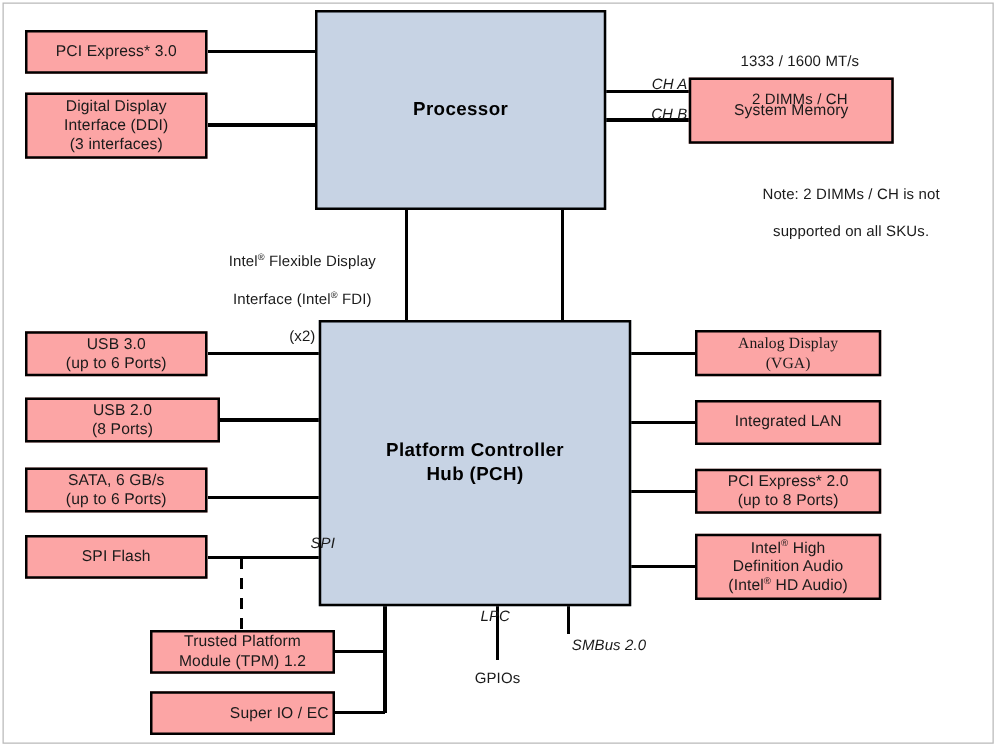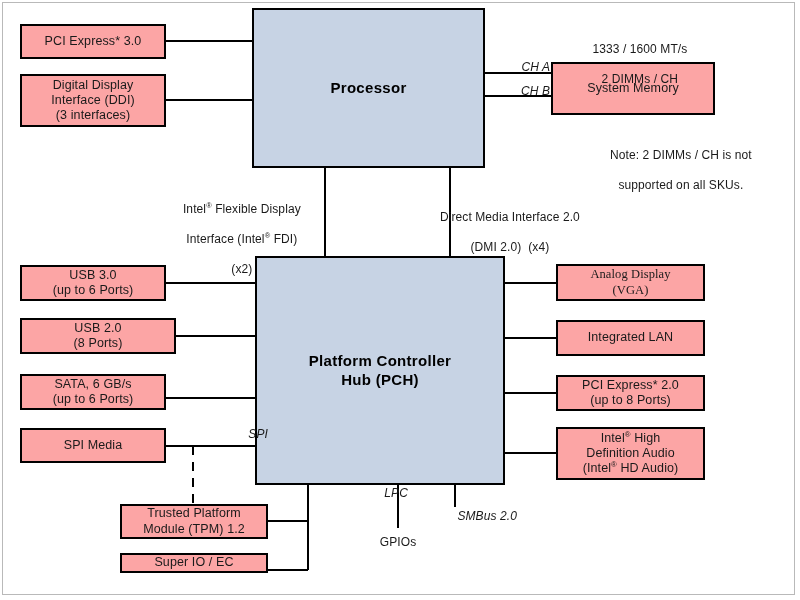--- a/index.html
+++ b/index.html
@@ -165,21 +165,21 @@
   </div>
 
   <div class="node" style="left:20px; top:374px; width:146px; height:36px;">
     <span class="nlabel">
       <span>SATA, 6 GB/s</span><br>
       <span>(up to 6 Ports)</span>
     </span>
   </div>
 
   <div class="node" style="left:20px; top:428px; width:146px; height:35px;">
-    <span class="nlabel">SPI Media</span>
+    <span class="nlabel">SPI Flash</span>
   </div>
 
   <div class="node" style="left:556px; top:264px; width:149px; height:37px;font-family:Liberation Serif, serif;">
     <span class="nlabel">
       <span>Analog Display</span><br>
       <span>(VGA)</span>
     </span>
   </div>
 
   <div class="node" style="left:556px; top:320px; width:149px; height:36px;">
@@ -201,34 +201,30 @@
     </span>
   </div>
 
   <div class="node" style="left:120px; top:504px; width:148px; height:35px;">
     <span class="nlabel">
       <span>Trusted Platform</span><br>
       <span>Module (TPM) 1.2</span>
     </span>
   </div>
 
-  <div class="node" style="left:120px; top:553px; width:148px; height:20px;">
+  <div class="node" style="left:120px; top:553px; width:148px; height:35px;text-align:right;">
     <span class="nlabel">Super IO / EC</span>
   </div>
 
   <div class="annot center" style="left:150px; top:187px; width:170px;">
     <span>Intel<sup>®</sup> Flexible Display</span><br>
     <span>Interface (Intel<sup>®</sup> FDI)</span><br>
     <span>(x2)</span>
   </div>
 
-  <div class="annot center" style="left:398px; top:195px; width:210px;">
-    <span>Direct Media Interface 2.0</span><br>
-    <span>(DMI 2.0)  (x4)</span>
-  </div>
 
   <div class="annot left" style="left:500px; top:60px; width:50px;">CH A</div>
 
   <div class="annot left" style="left:500px; top:84px; width:50px;">CH B</div>
 
   <div class="annot center" style="left:553px; top:27px; width:160px;">
     <span>1333 / 1600 MT/s</span><br>
     <span>2 DIMMs / CH</span>
   </div>
 

